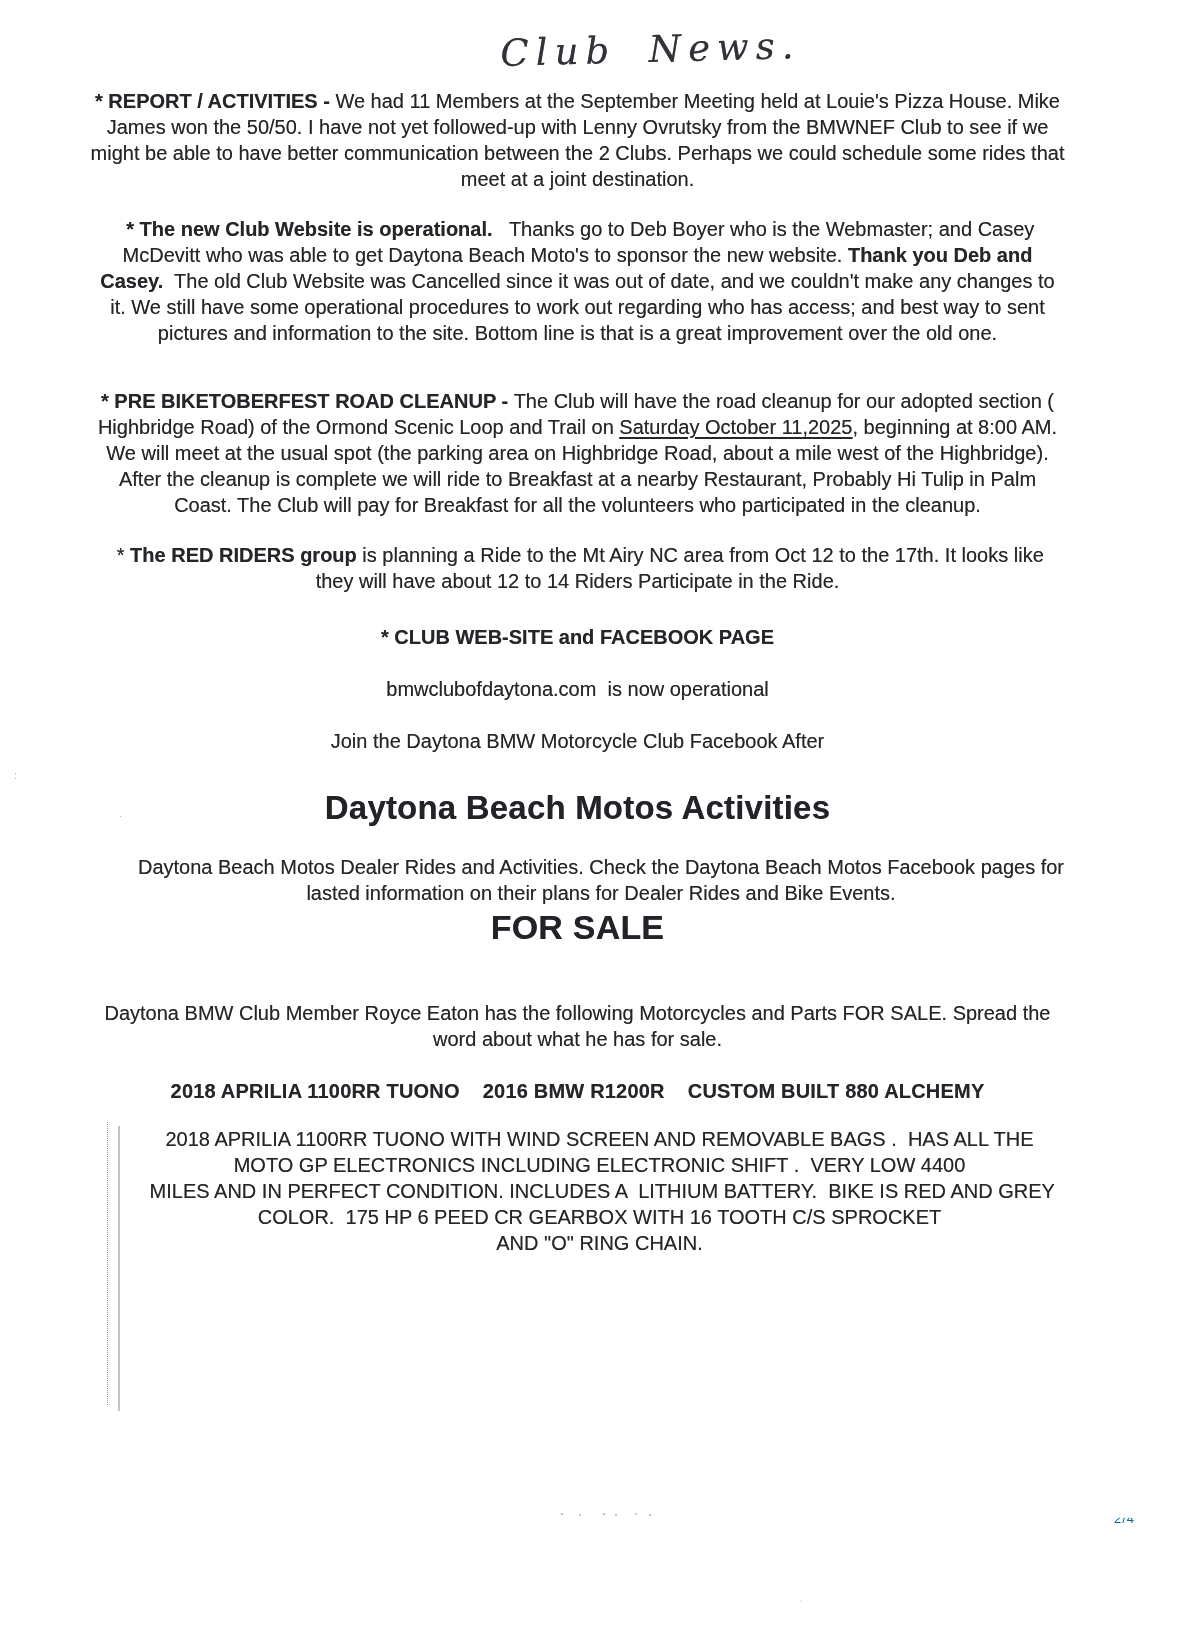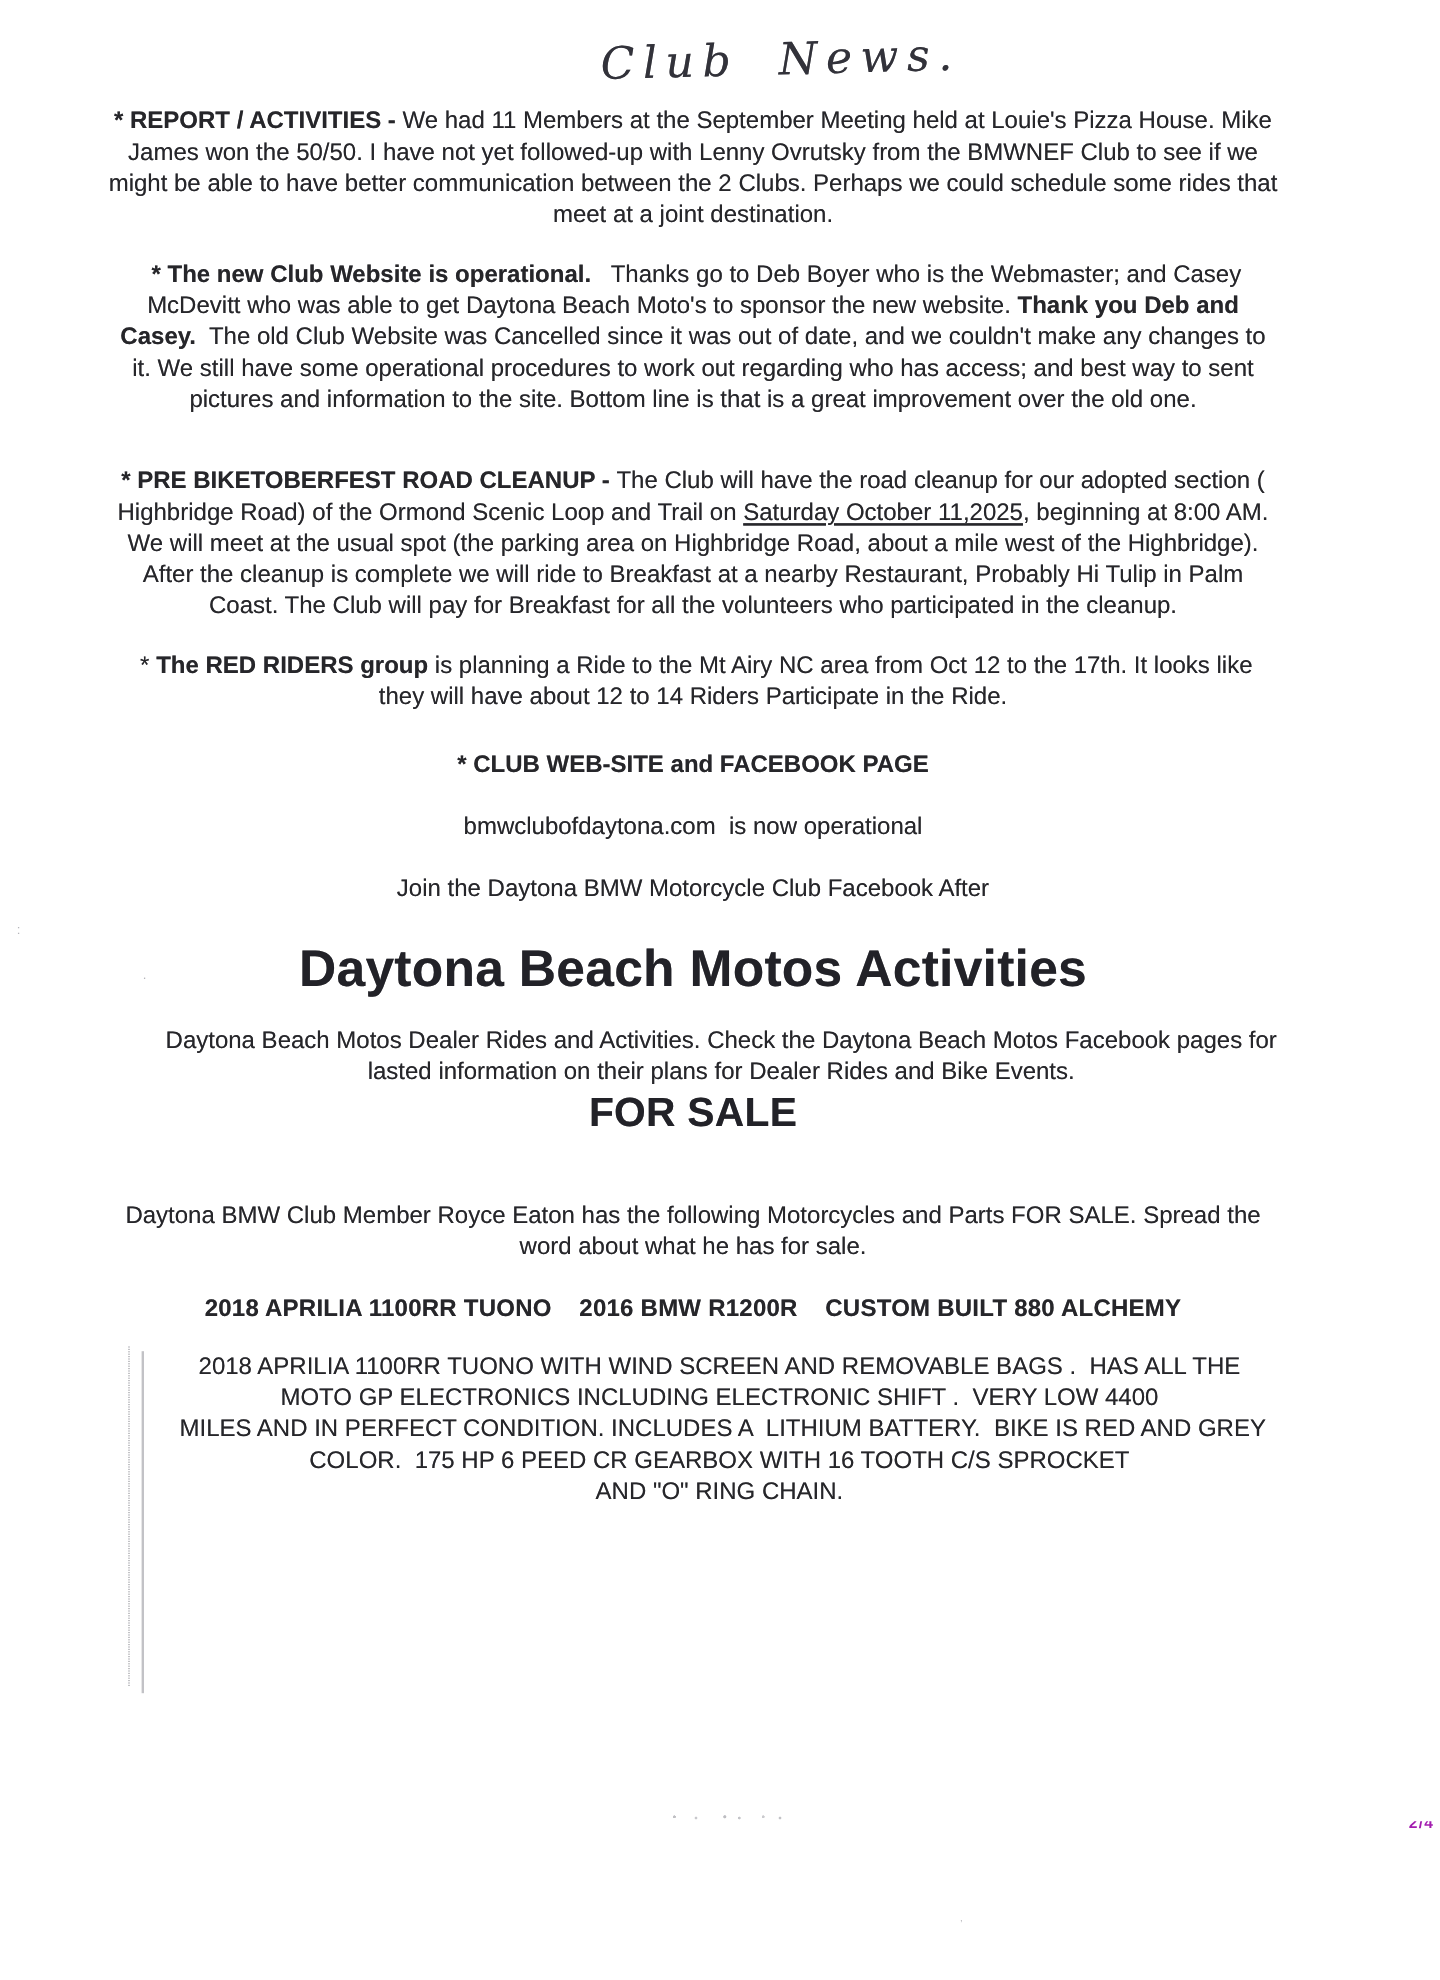--- a/index.html
+++ b/index.html
@@ -27,21 +27,21 @@
   .p1 { margin-top:8px; }
   .p2 { margin-top:24px; }
   .p3 { margin-top:42px; }
   .p4 { margin-top:24px; }
   .center { text-align:center; }
   .center-head { margin-top:30px; font-weight:bold; }
   .op-line { margin-top:26px; }
   .join-line { margin-top:26px; }
   .h-big {
     text-align:center; font-weight:bold; color:#222228;
-    font-size:43px; line-height:40px; letter-spacing:0.2px;
+    font-size:33px; line-height:40px; letter-spacing:0.2px;
   }
   .h-activities { margin-top:34px; }
   .h-forsale { font-size:34px; line-height:42px; }
   .p-activities { margin-top:26px;margin-left:47px; }
   .p-intro { margin-top:52px; }
   .sale-items { margin-top:26px; font-weight:bold; letter-spacing:0.2px; }
   .quote {
     margin-top:22px; margin-left:28px; min-height:285px;
     border-left:2px solid #c2c2c6; padding-left:14px; position:relative;
   }
@@ -57,24 +57,24 @@
     background:
       radial-gradient(circle at 4px 2px, #c0c0c4 1px, transparent 1.4px),
       radial-gradient(circle at 22px 3px, #c8c8cc 1px, transparent 1.4px),
       radial-gradient(circle at 46px 2px, #bdbdc2 1px, transparent 1.6px),
       radial-gradient(circle at 58px 3px, #c4c4c8 1px, transparent 1.4px),
       radial-gradient(circle at 78px 2px, #cacace 1px, transparent 1.4px),
       radial-gradient(circle at 92px 3px, #c2c2c6 1px, transparent 1.4px);
   }
   .speck-dot2 { left:800px; top:1586px; font-size:8px; }
   .page-number {
-    position:absolute; left:1174px; top:1506px; color:#a21caf;
+    position:absolute; left:1114px; top:1506px; color:#0369a1;
     font-size:13px; letter-spacing:1px; text-shadow:none;
     clip-path: inset(45% 0 0 0);
-    font-weight:bold;
+    font-weight:normal;
   }
 </style>
 </head>
 <body>
 
 <div class="page">
 
   <div class="handwritten">Club News.</div>
 
   <p class="p1"><span class="b">* REPORT / ACTIVITIES - </span><span>We had 11 Members at the September Meeting held at Louie's Pizza House. Mike James won the 50/50. I have not yet followed-up with Lenny Ovrutsky from the BMWNEF Club to see if we might be able to have better communication between the 2 Clubs. Perhaps we could schedule some rides that meet at a joint destination.</span></p>

